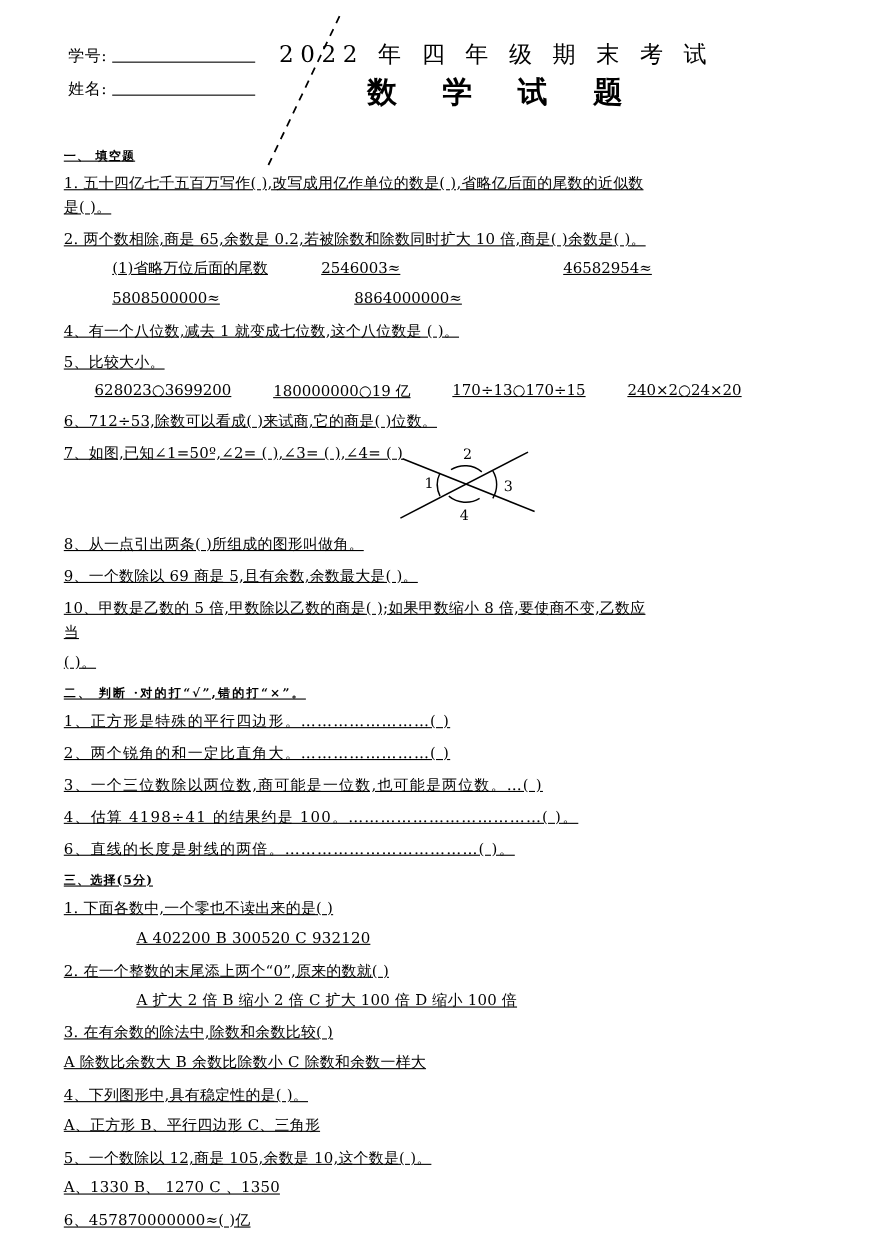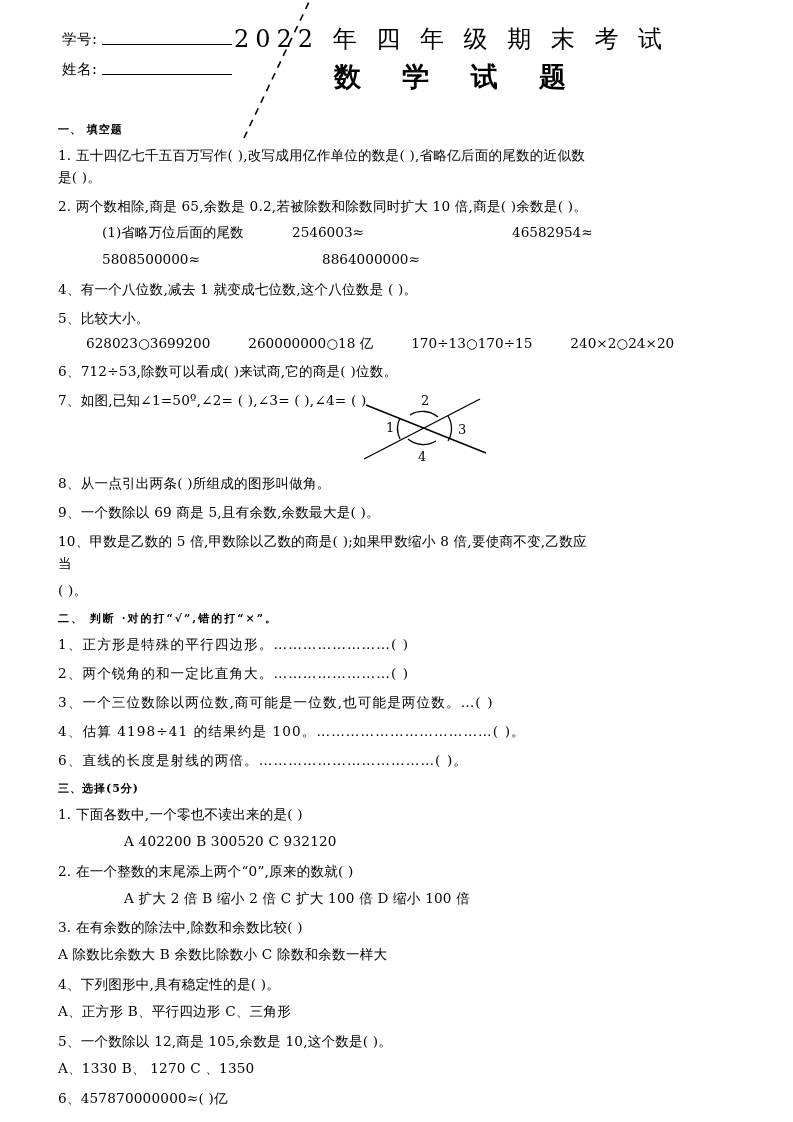--- a/index.html
+++ b/index.html
@@ -14,21 +14,22 @@
     font-family: "DejaVu Serif", "Liberation Serif", serif;
     color: #000000;
     overflow: hidden;
   }
 
   .page {
     position: relative;
     width: 650px;
     height: 1122px;
     box-sizing: border-box;
-    padding: 0 56px;
+    padding: 12px 56px;
+    text-decoration: underline;
   }
 
   
   .header {
     position: relative;
     height: 112px;
   }
 
   .student-fields {
     position: absolute;
@@ -65,21 +66,21 @@
   }
 
   .titles {
     position: absolute;
     left: 160px;
     top: 24px;
     width: 470px;
     text-align: center;
   }
   .title-main {
-    font-size: 24px;
+    font-size: 21px;
     letter-spacing: 6px;
     white-space: nowrap;
     line-height: 1.25;
     font-family: "DejaVu Serif", "Liberation Serif", serif;
   }
   .title-sub {
     font-size: 27px;
     font-weight: bold;
     letter-spacing: 16px;
     margin-top: 6px;
@@ -189,21 +190,21 @@
   <div class="sub-row">
     <span class="c1">5808500000≈</span>
     <span class="c2">8864000000≈</span>
   </div>
 
   <div class="q">4、有一个八位数,减去 1 就变成七位数,这个八位数是 (                )。</div>
   <div class="q">5、比较大小。</div>
 
   <div class="cmp-row">
     <span>628023○3699200</span>
-    <span>260000000○18 亿</span>
+    <span>180000000○19 亿</span>
     <span>170÷13○170÷15</span>
     <span>240×2○24×20</span>
   </div>
 
   <div class="q">6、712÷53,除数可以看成(     )来试商,它的商是(     )位数。</div>
 
   <div class="q7wrap">
     <div class="q">7、如图,已知∠1=50º,∠2= (      ),∠3= (    ),∠4= (      )</div>
 
     <svg class="angle-fig" viewBox="0 0 180 76">

